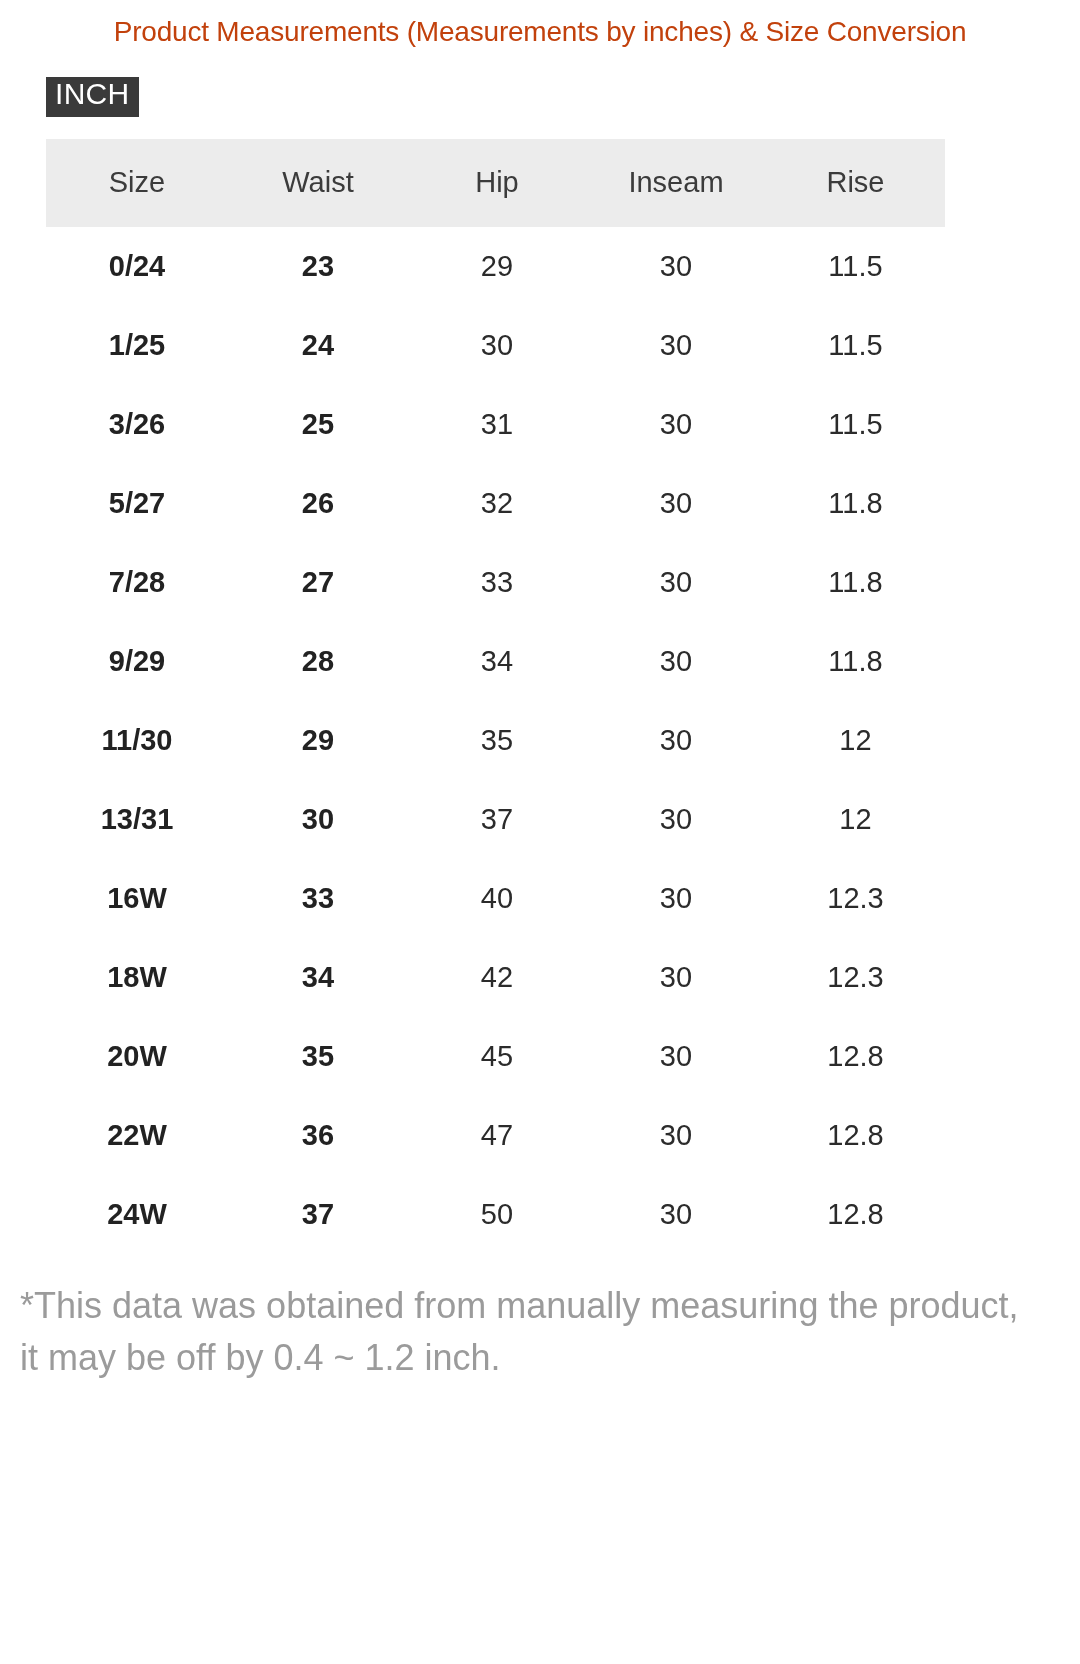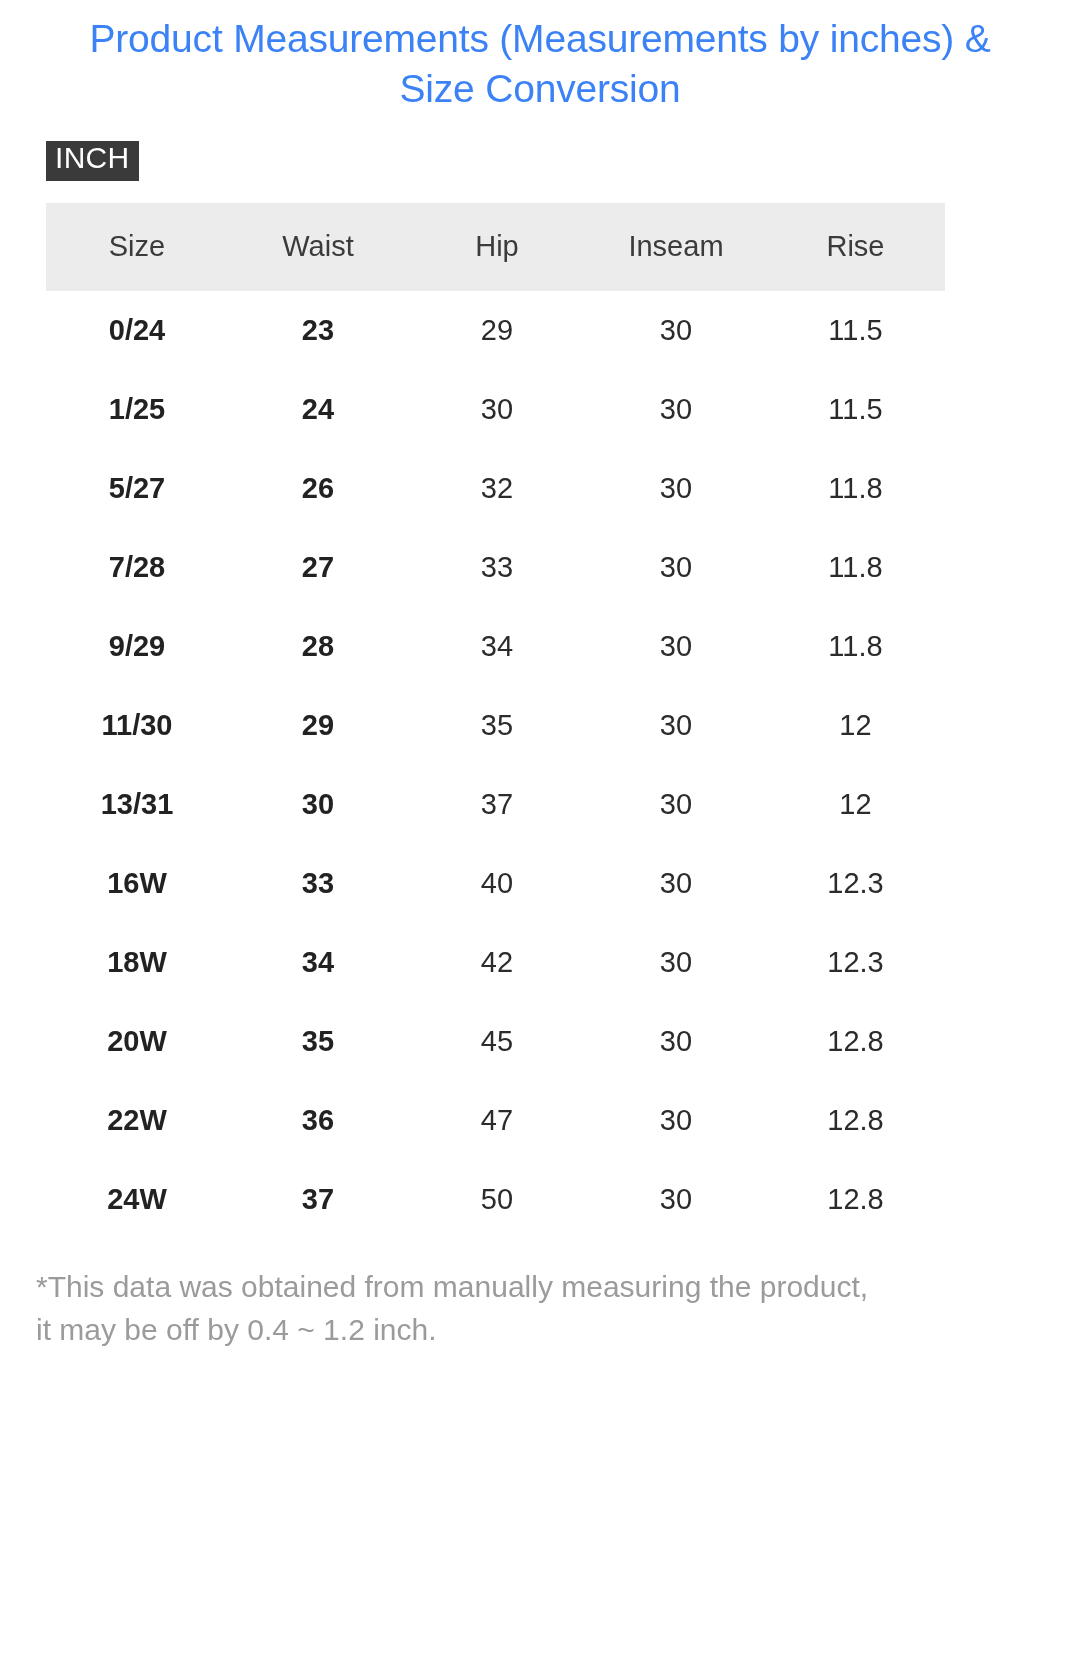--- a/index.html
+++ b/index.html
@@ -14,25 +14,25 @@
     font-family: "Liberation Sans", sans-serif;
     color: #2b2b2b;
     overflow: hidden;
     position: relative;
   }
 
   
   .page-title {
     margin: 0;
     padding: 14px 78px 0 78px;
-    font-size: 39px;
+    font-size: 28px;
     font-weight: 400;
     line-height: 1.28;
     text-align: center;
-    color: #3b82f6;
+    color: #c2410c;
     letter-spacing: -0.2px;
   }
 
   
   .unit-badge-row {
     padding: 27px 0 0 46px;
   }
   .unit-badge {
     display: inline-block;
     background: #3a3a3a;
@@ -85,22 +85,22 @@
   }
   
   col.col-size   { width: 182px; }
   col.col-waist  { width: 180px; }
   col.col-hip    { width: 178px; }
   col.col-inseam { width: 180px; }
   col.col-rise   { width: 179px; }
 
   
   .footnote {
-    padding: 26px 46px 0 36px;
-    font-size: 30px;
+    padding: 26px 46px 0 20px;
+    font-size: 36px;
     line-height: 1.45;
     color: #9b9b9b;
     font-weight: 400;
     white-space: pre-line;
   }
 </style>
 </head>
 <body>
 
 <h1 class="page-title">Product Measurements (Measurements by inches) &amp; Size Conversion</h1>
@@ -136,20 +136,27 @@
           <td class="c-rise">11.5</td>
         </tr>
         <tr>
           <td class="c-size">1/25</td>
           <td class="c-waist">24</td>
           <td class="c-hip">30</td>
           <td class="c-inseam">30</td>
           <td class="c-rise">11.5</td>
         </tr>
         <tr>
+          <td class="c-size">3/26</td>
+          <td class="c-waist">25</td>
+          <td class="c-hip">31</td>
+          <td class="c-inseam">30</td>
+          <td class="c-rise">11.5</td>
+        </tr>
+        <tr>
           <td class="c-size">5/27</td>
           <td class="c-waist">26</td>
           <td class="c-hip">32</td>
           <td class="c-inseam">30</td>
           <td class="c-rise">11.8</td>
         </tr>
         <tr>
           <td class="c-size">7/28</td>
           <td class="c-waist">27</td>
           <td class="c-hip">33</td>

